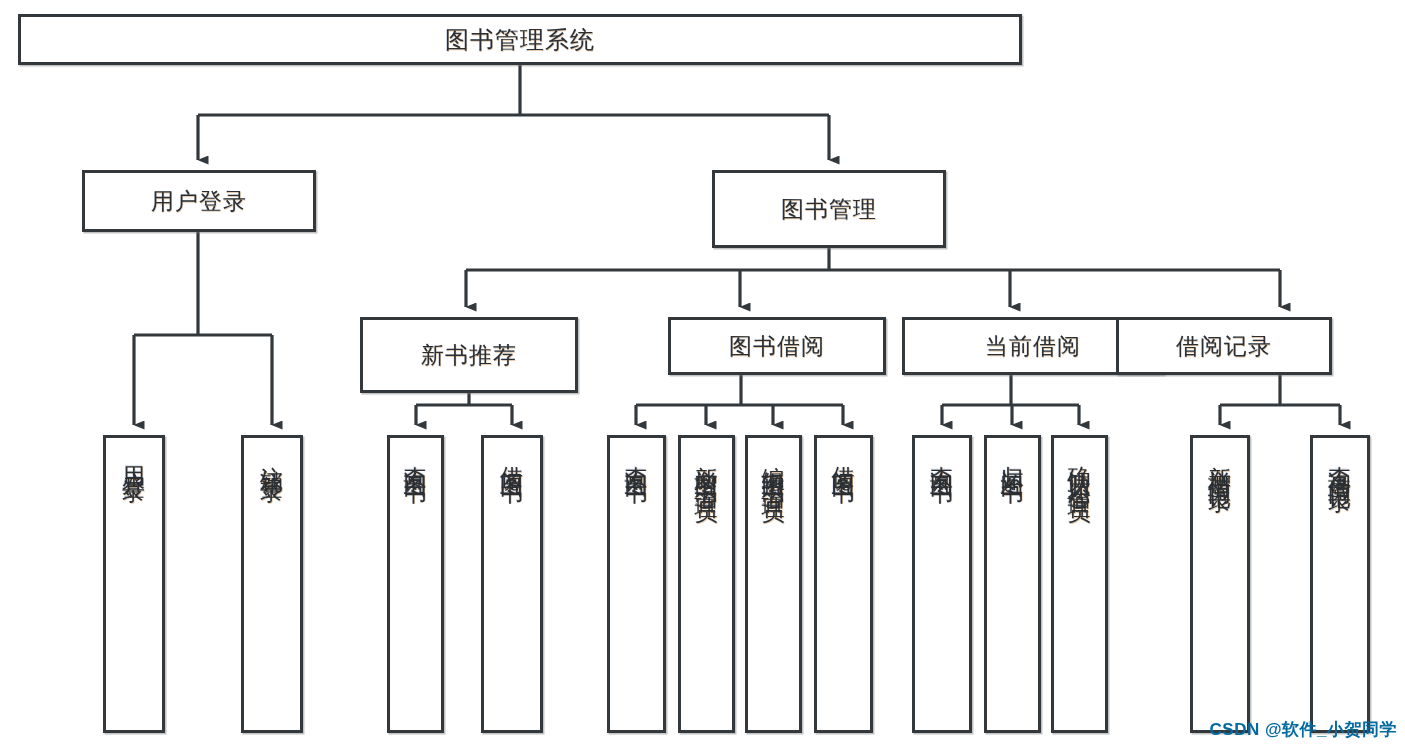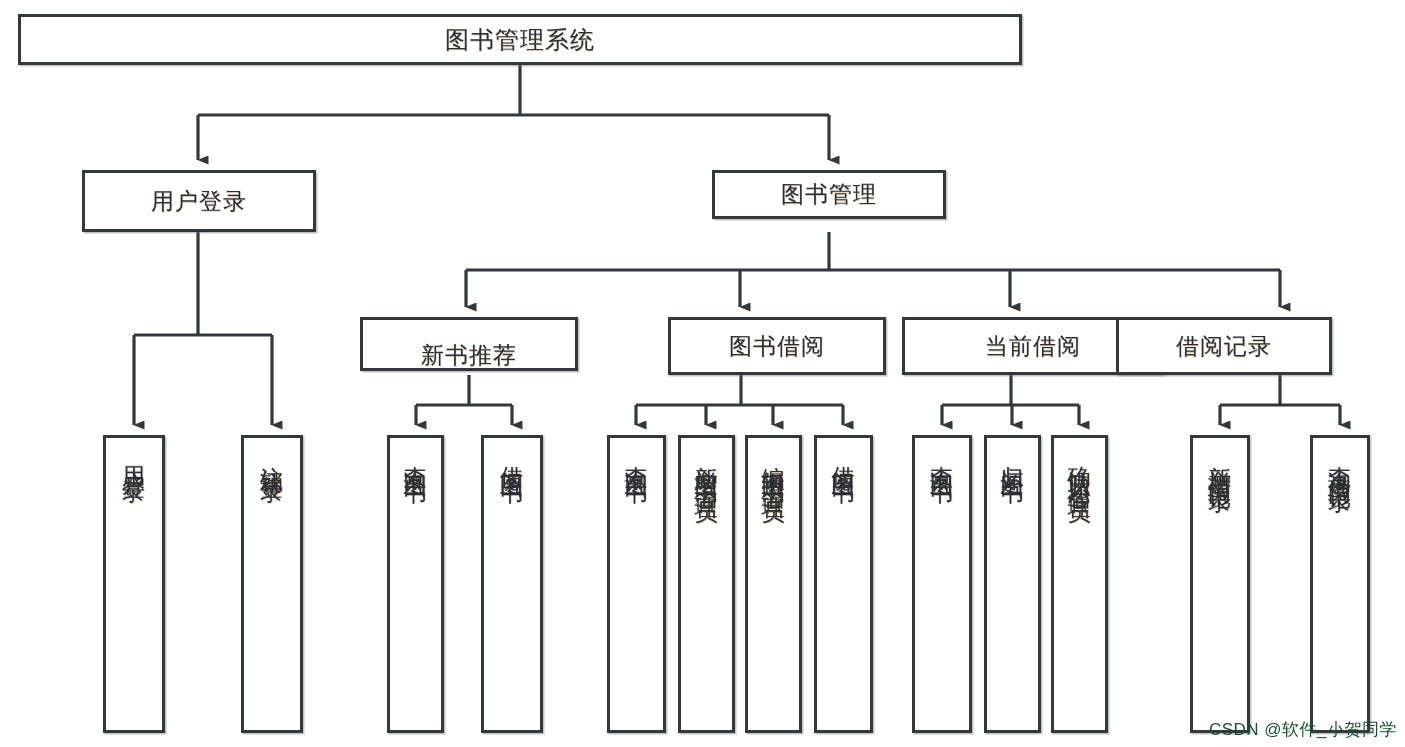--- a/index.html
+++ b/index.html
@@ -55,24 +55,25 @@
     font-size: 23px;
     letter-spacing: 5px;
     line-height: 1.05;
     white-space: nowrap;
   }
   #watermark {
     position: absolute;
     right: 8px;
     bottom: 6px;
     font-size: 17px;
-    color: #14532d;
+    color: #0369a1;
     letter-spacing: 0.5px;
     white-space: nowrap;
     user-select: none;
+    font-weight: bold;
   }
 </style>
 </head>
 <body>
 
 <div id="diagram-root">
 
   <svg class="wires" viewBox="0 0 1405 747" xmlns="http://www.w3.org/2000/svg">
     <defs>
       <marker id="arrowhead" markerWidth="9" markerHeight="11" refX="4.5" refY="10.5" orient="auto" markerUnits="userSpaceOnUse">
@@ -123,25 +124,25 @@
     </g>
   </svg>
 
   <div class="node root" style="left:18px; top:14px; width:1004px; height:51px;">
     <span class="node-label">图书管理系统</span>
   </div>
 
   <div class="node" style="left:82px; top:170px; width:234px; height:62px;">
     <span class="node-label">用户登录</span>
   </div>
-  <div class="node" style="left:712px; top:170px; width:234px; height:49px;">
+  <div class="node" style="left:712px; top:170px; width:234px; height:78px;">
     <span class="node-label">图书管理</span>
   </div>
 
-  <div class="node" style="left:360px; top:317px; width:218px; height:54px;align-items:flex-end;">
+  <div class="node" style="left:360px; top:317px; width:218px; height:76px;">
     <span class="node-label">新书推荐</span>
   </div>
   <div class="node" style="left:632px; top:317px; width:218px; height:58px;margin-left:36px;">
     <span class="node-label">图书借阅</span>
   </div>
   <div class="node" style="left:902px; top:317px; width:262px; height:58px;">
     <span class="node-label">当前借阅</span>
   </div>
   <div class="node" style="left:1116px; top:317px; width:216px; height:58px;">
     <span class="node-label">借阅记录</span>

